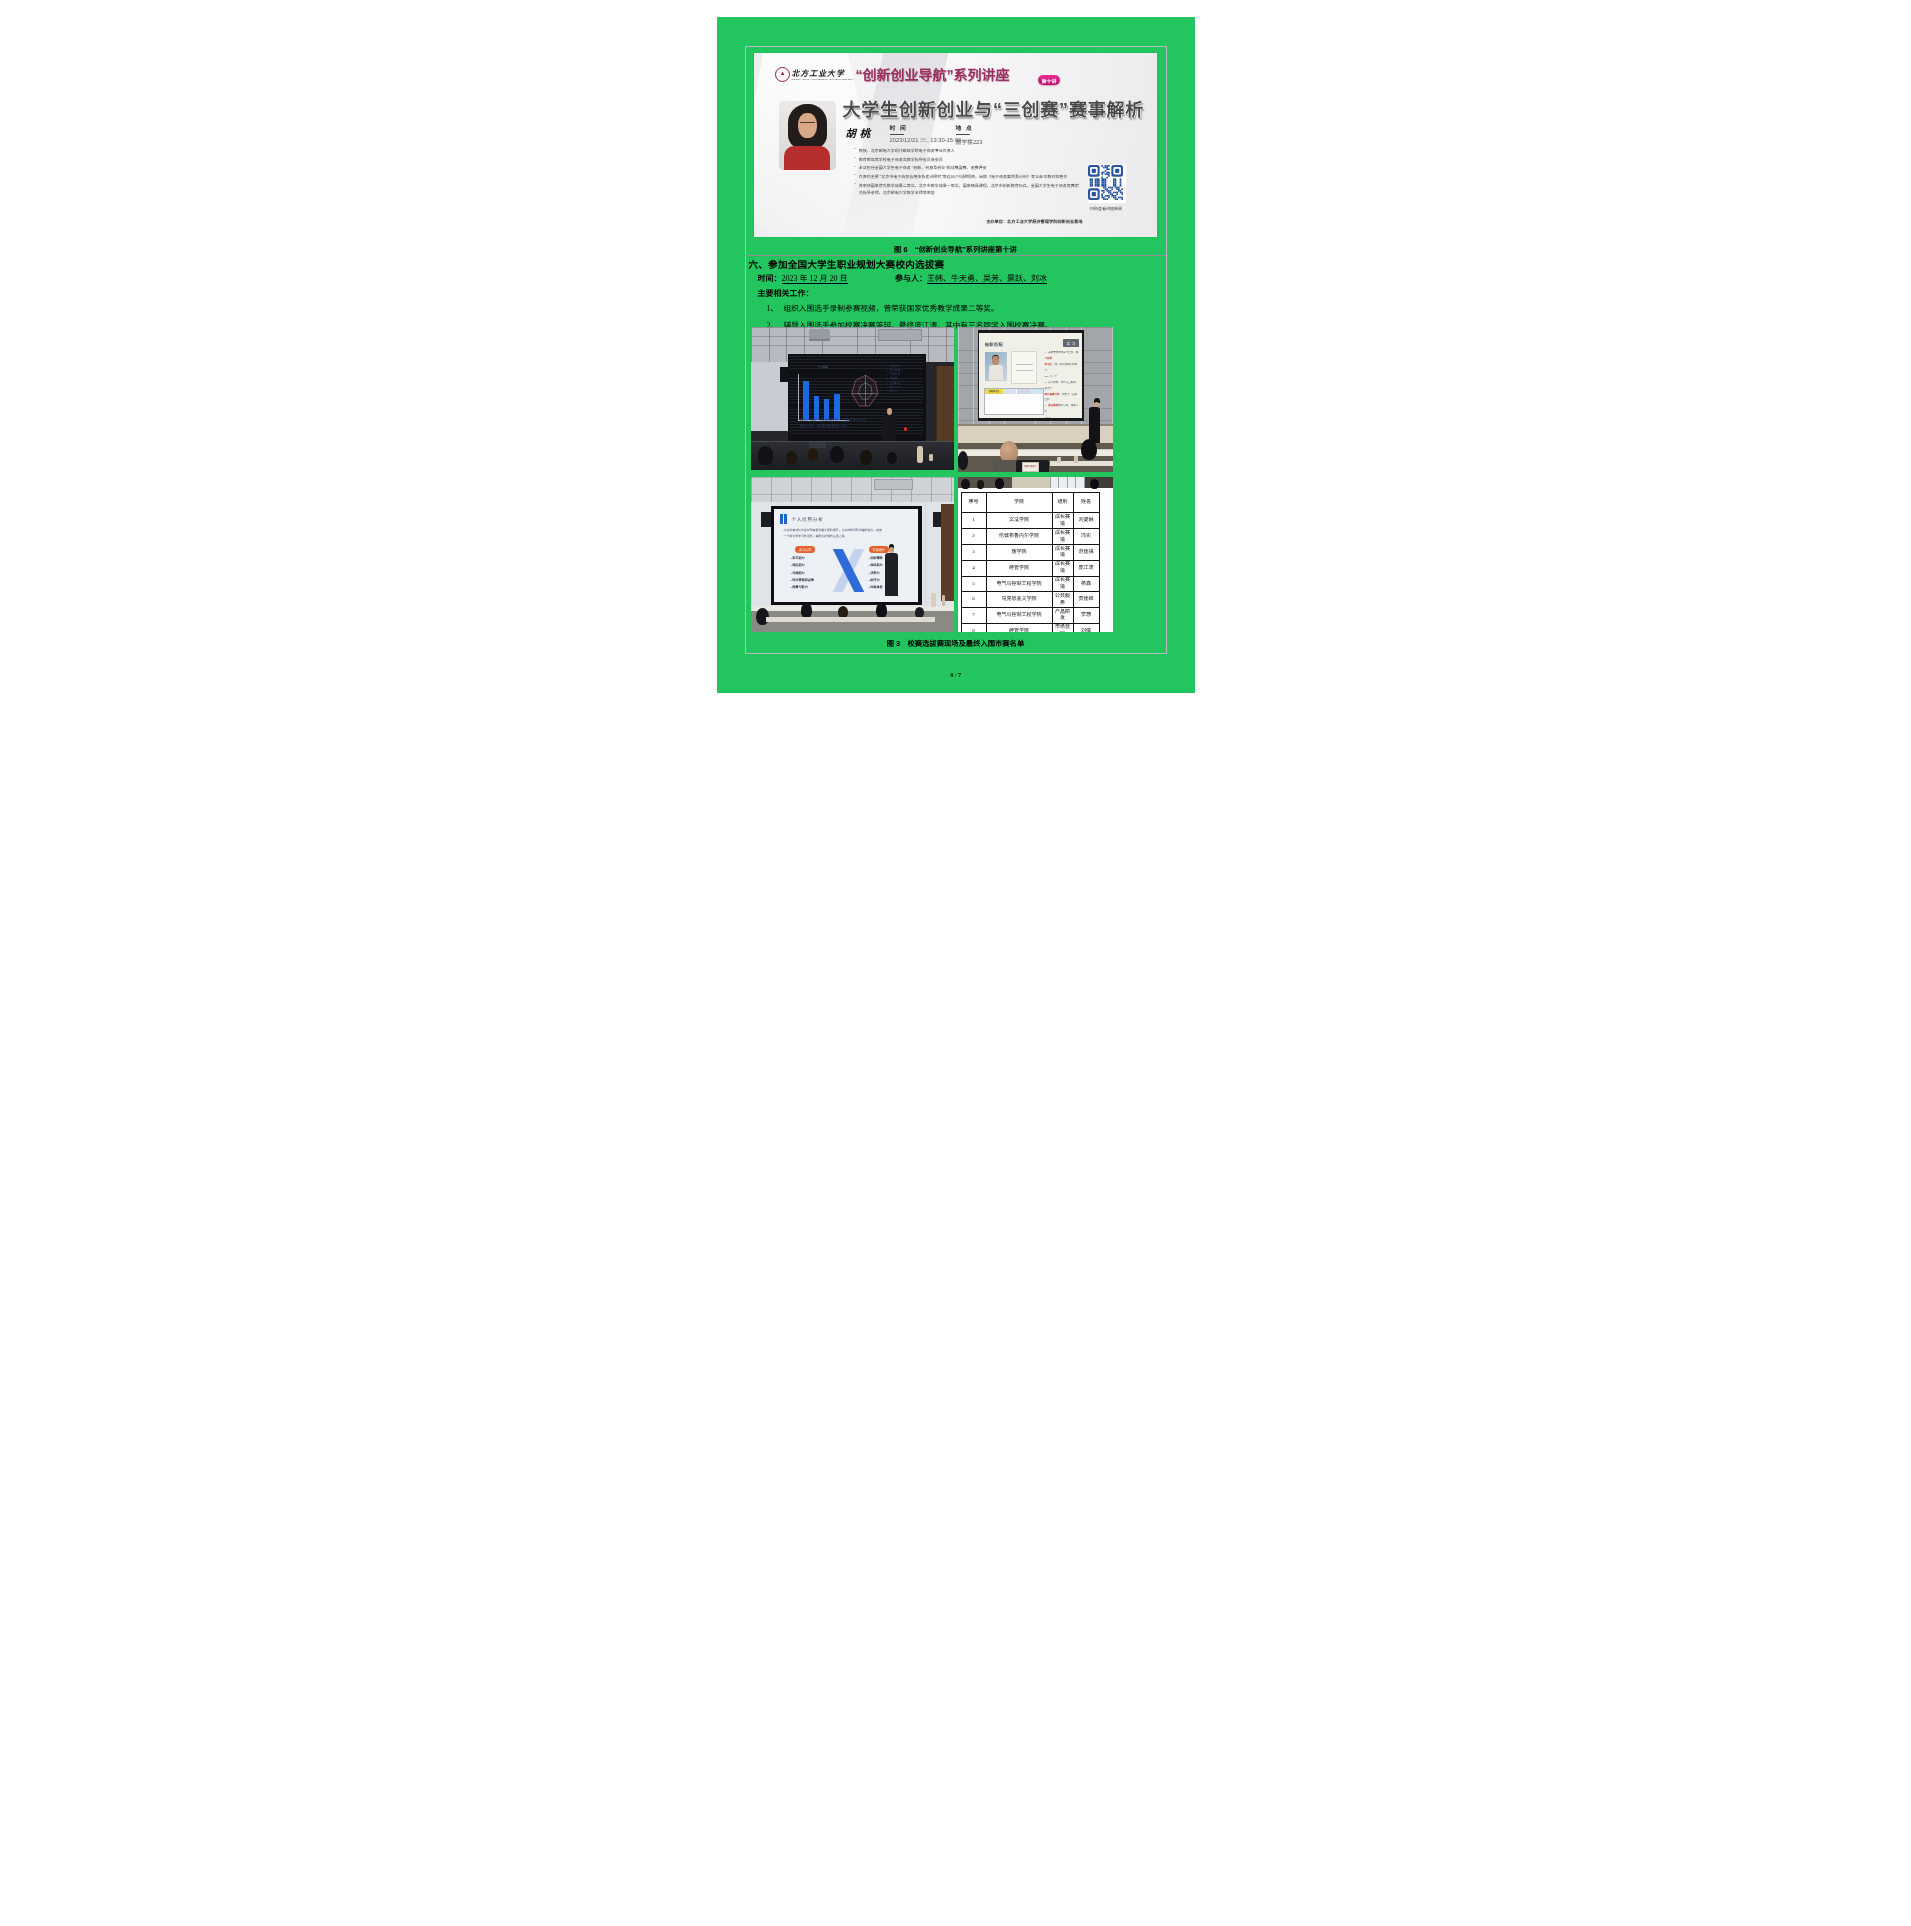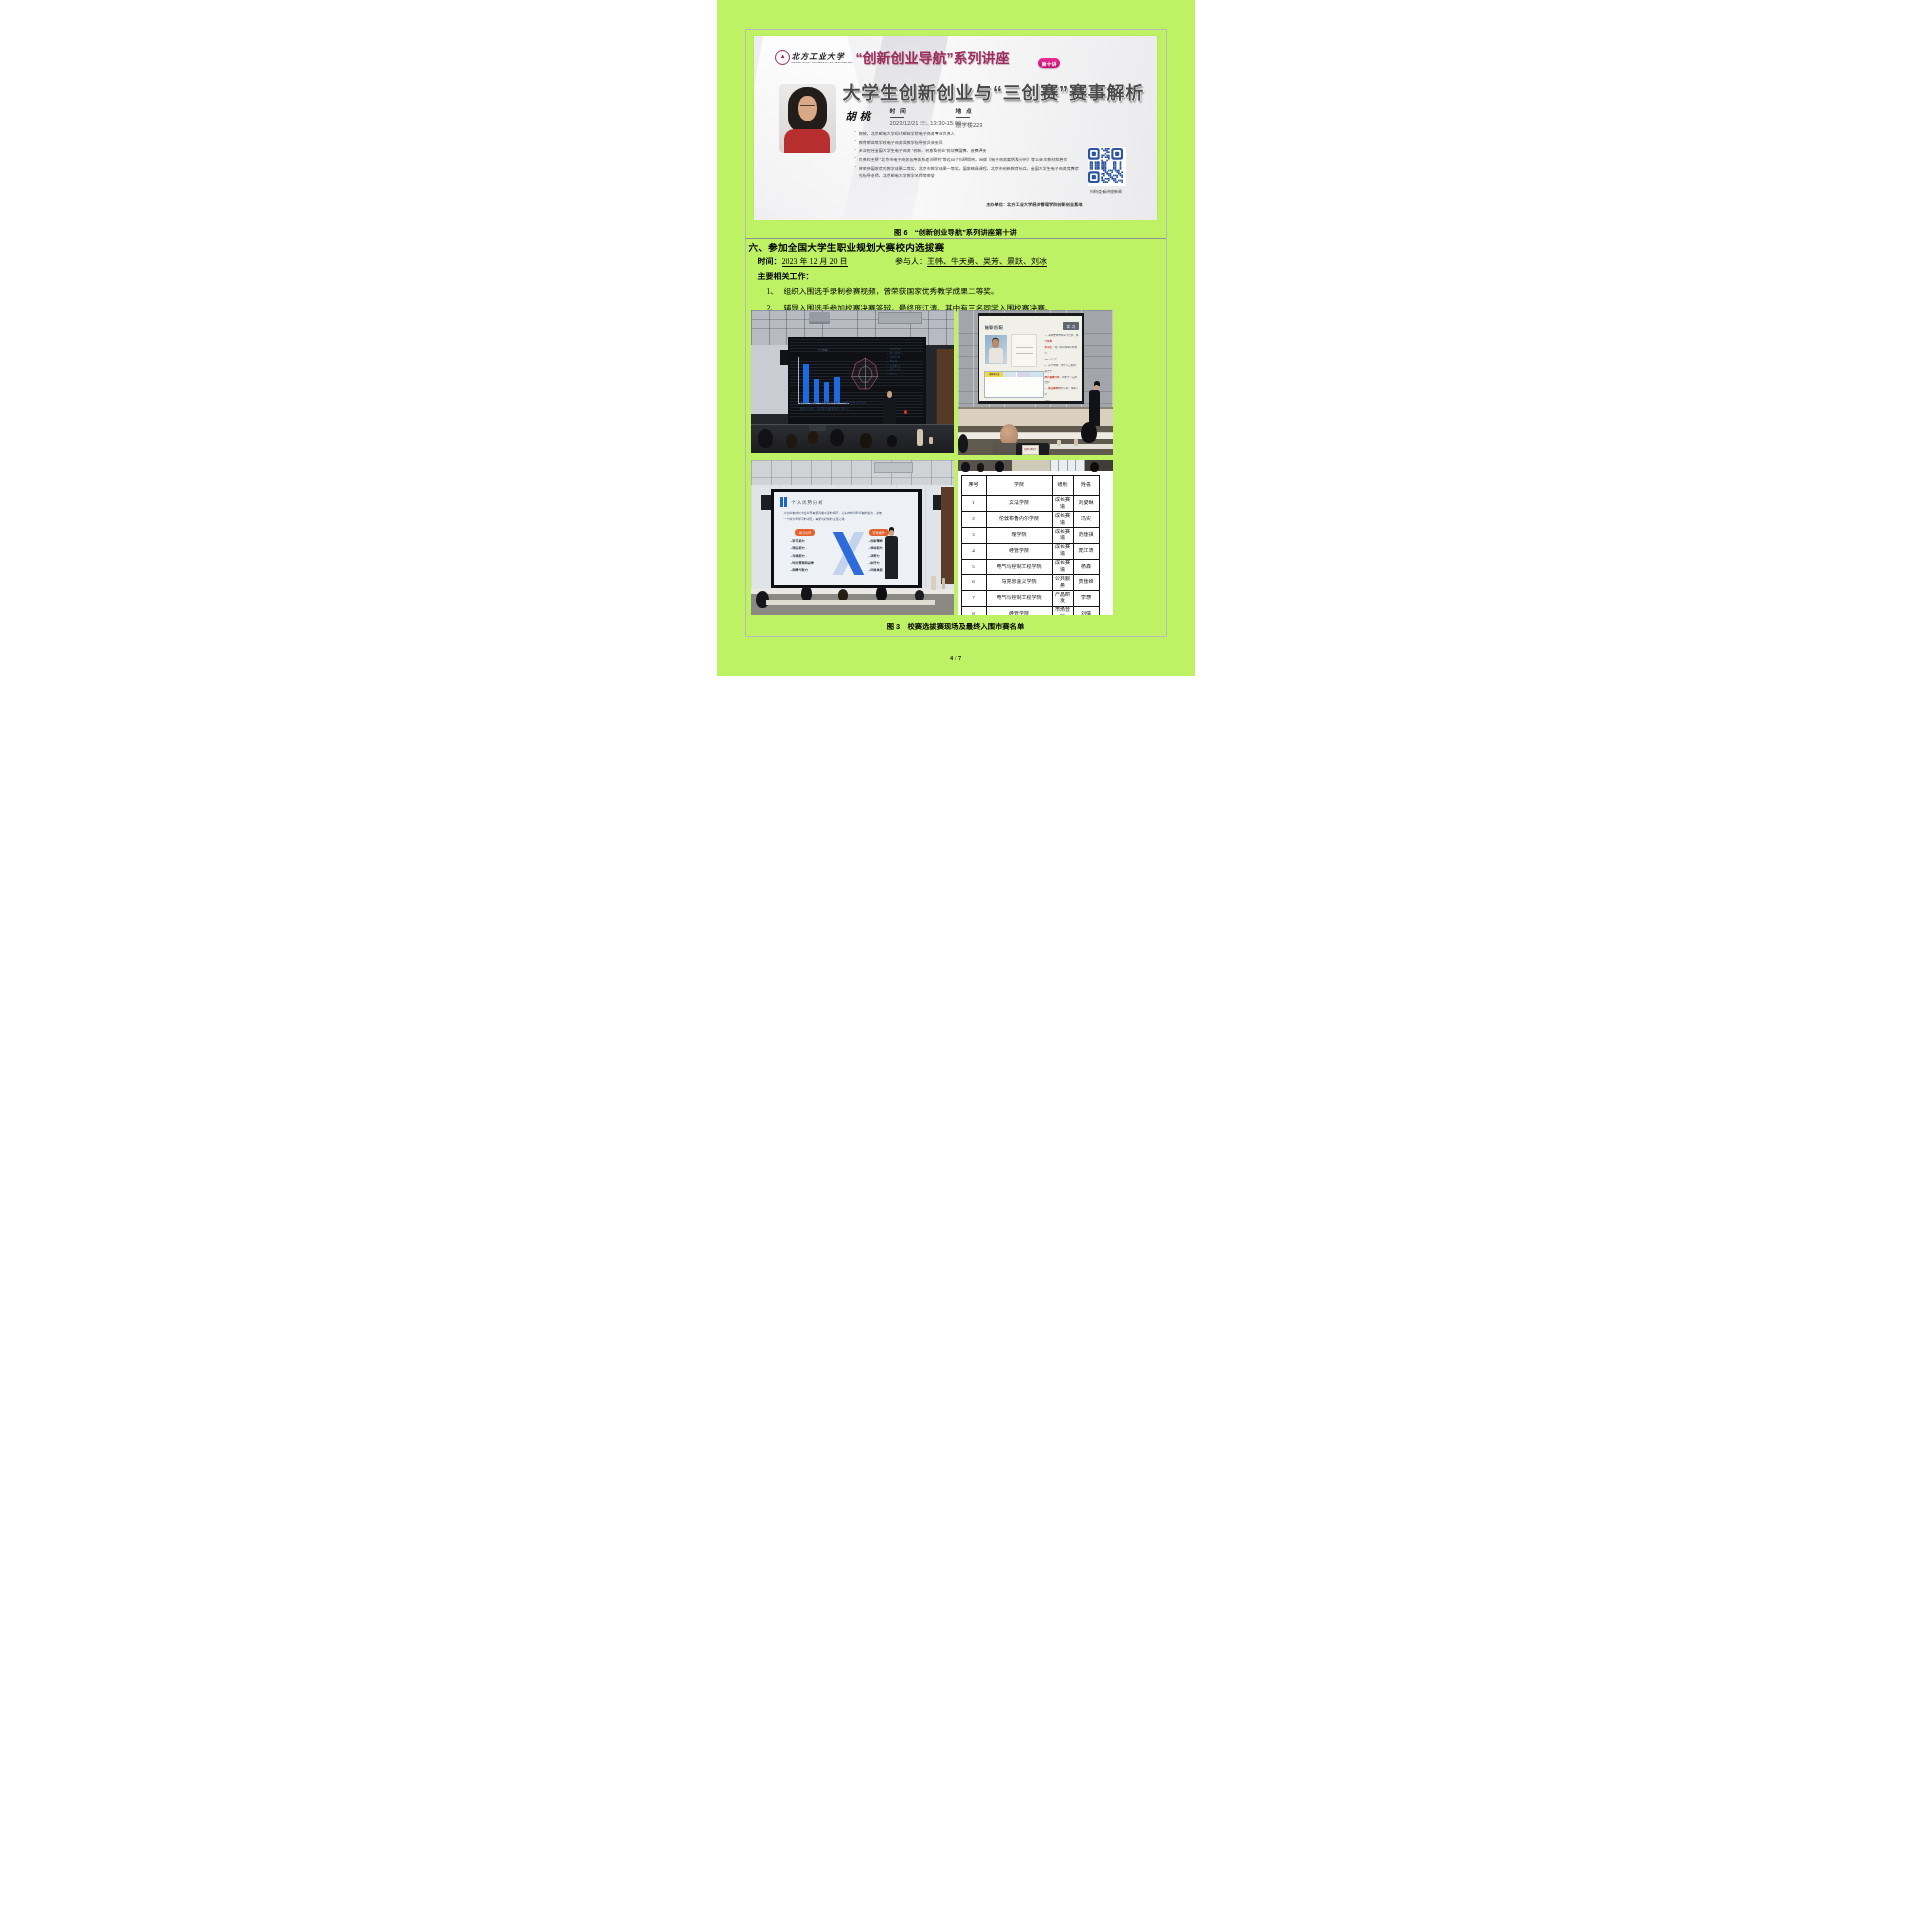--- a/index.html
+++ b/index.html
@@ -1,16 +1,16 @@
 <!DOCTYPE html>
 <html lang="zh-CN" style="font-size:6.2px"><head>
 <meta charset="utf-8">
 <style>
   html,body{margin:0;padding:0;background:#ffffff;}
-  .page{position:relative;width:478px;height:676px;margin:0 auto;background:#bef264;
+  .page{position:relative;width:478px;height:676px;margin:17px auto;background:#22c55e;
         font-family:"Liberation Serif",serif;overflow:hidden;}
   .abs{position:absolute;}
   
   .doc-frame{left:28.5px;top:28.5px;width:420px;height:606px;border:0.8px solid #b9babc;}
   .divider{left:28.5px;top:238px;width:421px;height:1.2px;background:#8f9092;}
   
   .poster{left:37px;top:36px;width:403px;height:184px;overflow:hidden;
           background:linear-gradient(100deg,#ededef 0%,#f8f8f9 45%,#eaeaec 100%);
           box-shadow:0 0.4px 1.5px rgba(0,0,0,.18);}
   .ray1{left:-19px;top:-27px;width:166px;height:250px;
@@ -69,21 +69,21 @@
   .qr-cap{left:320px;top:152px;width:65px;text-align:center;font-size:4px;color:#3c3c3c;
           font-family:"Liberation Sans",sans-serif;}
   
   .fig-cap{left:28.5px;width:421px;text-align:center;font-family:"Liberation Sans",sans-serif;
           font-weight:bold;font-size:7.3px;color:#000;}
   .fig5{top:227px;} .fig6{top:621px;}
   .sec-heading{left:32px;top:240px;font-family:"Liberation Sans",sans-serif;font-weight:bold;
           font-size:9.6px;color:#000;letter-spacing:0.2px;}
   .meta-line{left:41px;top:255px;font-size:8px;color:#000;}
   .meta-line .lbl{font-weight:bold;}
-  .meta-line .lbl2{font-weight:normal;margin-left:11.6px;padding-left:36px;}
+  .meta-line .lbl2{font-weight:bold;margin-left:11.6px;padding-left:36px;}
   .und{border-bottom:0.8px solid #000;padding-bottom:0.4px;}
   .work-label{left:41px;top:270px;font-size:8px;font-weight:bold;color:#000;}
   .work-item{left:50px;font-size:7.7px;color:#000;width:354px;}
   .wi1{top:285px;} .wi2{top:302px;}
   .work-item .num{display:inline-block;margin-right:5.4px;}
   
   .ph{overflow:hidden;background:#3a3d42;}
   .head{position:absolute;border-radius:50% 50% 44% 44%;}
   
   #p1{left:34px;top:310px;width:203px;height:143px;background:#24262b;}

